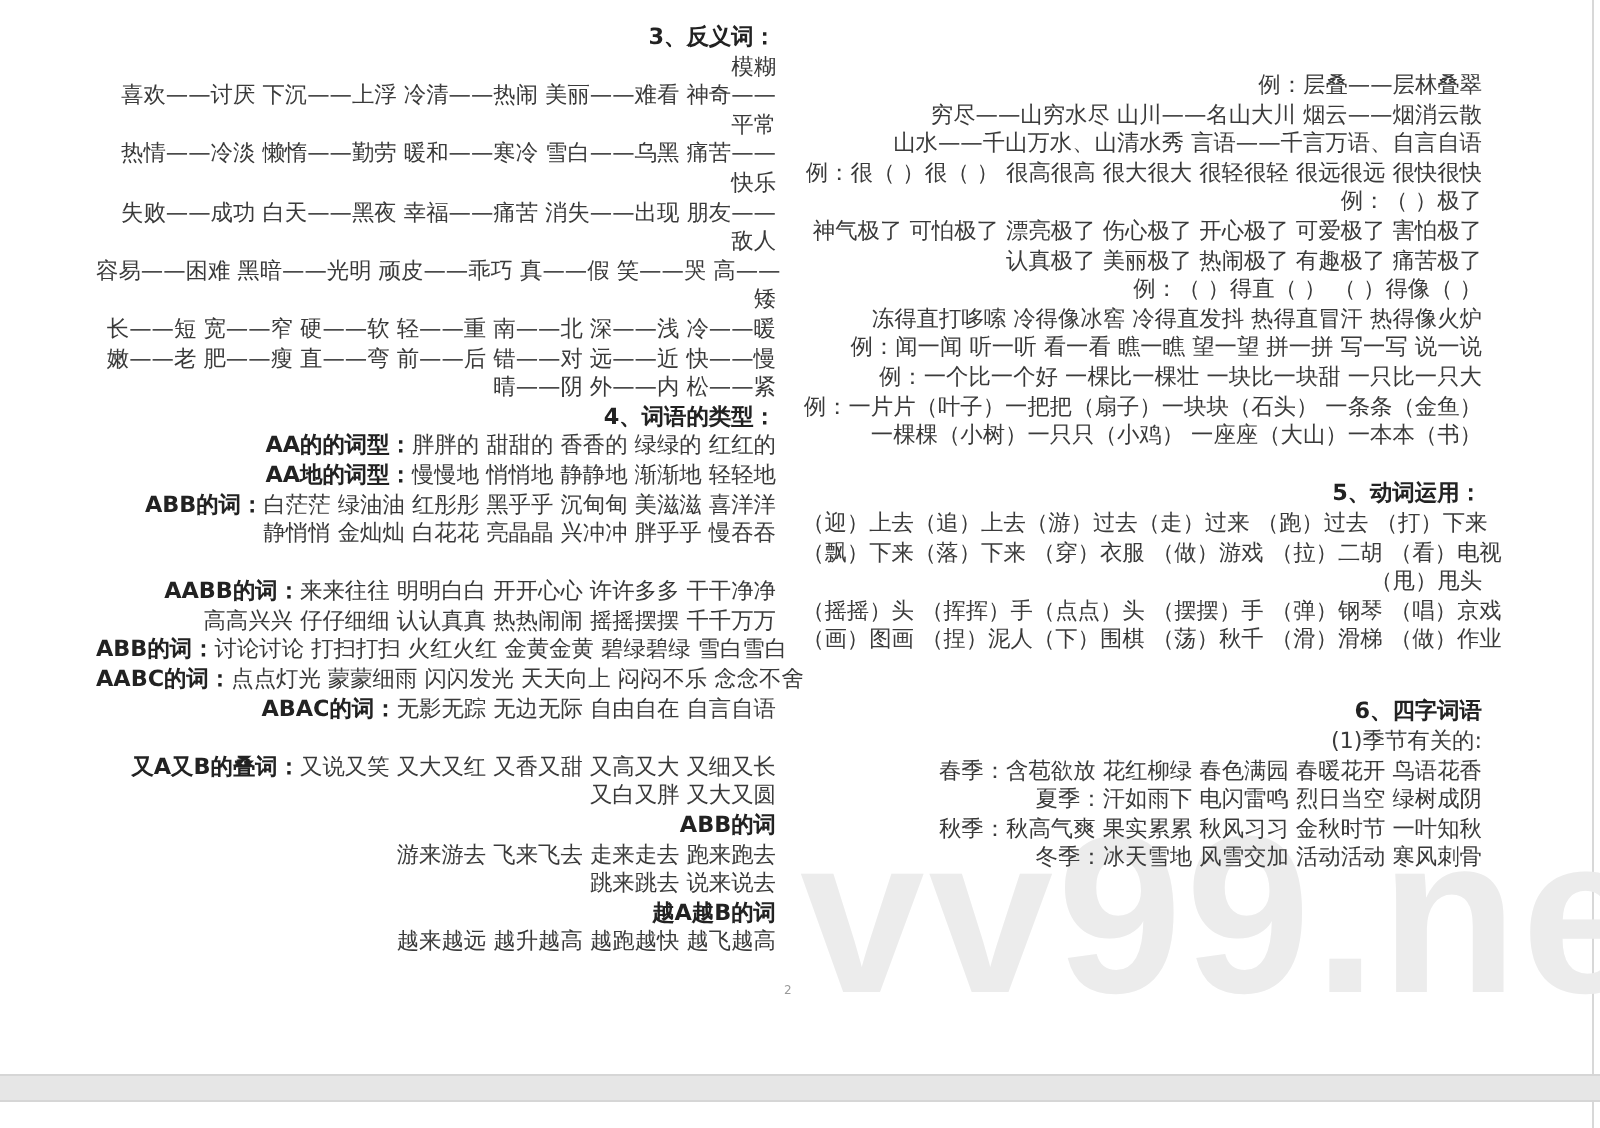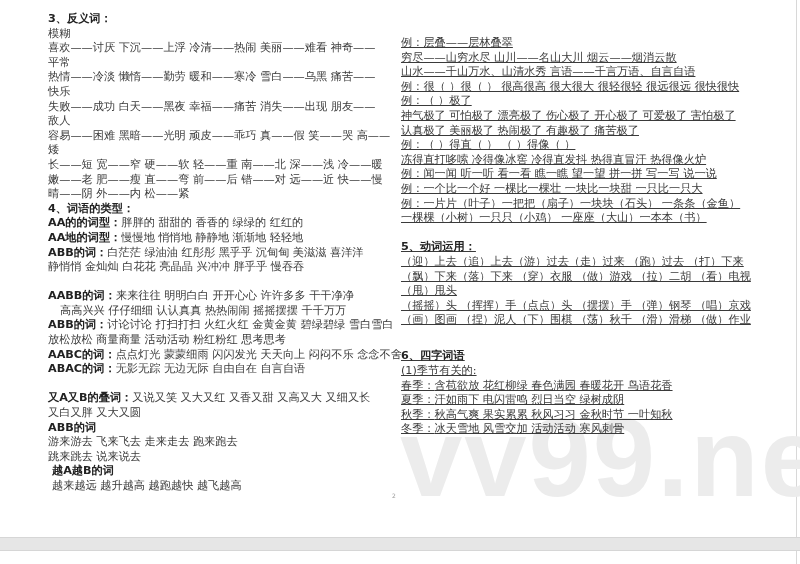--- a/index.html
+++ b/index.html
@@ -8,23 +8,23 @@
       background: #ffffff;
       font-family: "DejaVu Sans", "Liberation Sans", sans-serif;
       color: #3a3a3a;
       position: relative;
     }
     .page {
       position: absolute; left: 0; top: 0; width: 796px; height: 537px;
       background: #ffffff;
       border-right: 1px solid #d8d8d8;
     }
-    .col { position: absolute; top: 12px; font-size: 11.2px; line-height: 14.6px; }
+    .col { position: absolute; top: 12px; font-size: 11.2px; line-height: 14.6px; text-align: right; }
     .col-left { left: 48px; width: 340px; }
-    .col-right { left: 401px; width: 340px; top: 36px; text-decoration: underline; }
+    .col-right { left: 401px; width: 340px; top: 36px; }
     .line { white-space: nowrap; display: block; height: 14.6px; }
     .h { font-weight: bold; color: #222; }
     .lbl { font-weight: bold; color: #222; }
     .gap { height: 14.6px; }
     .gap-sm { height: 7px; }
     .indent { padding-left: 12px; }
     .indent-sm { padding-left: 4px; }
     .watermark {
       position: absolute; left: 400px; top: 402px;
       font-family: "Liberation Sans", sans-serif; font-weight: bold;
@@ -77,21 +77,20 @@
     </span>
     <span class="line">静悄悄   金灿灿  白花花  亮晶晶  兴冲冲    胖乎乎   慢吞吞</span>
     <div class="gap"></div>
     <span class="line">
       <span class="lbl">AABB的词：</span><span>来来往往     明明白白       开开心心     许许多多 干干净净</span>
     </span>
     <span class="line indent">高高兴兴     仔仔细细    认认真真  热热闹闹  摇摇摆摆    千千万万</span>
     <span class="line">
       <span class="lbl">ABB的词：</span><span>讨论讨论  打扫打扫  火红火红  金黄金黄  碧绿碧绿  雪白雪白</span>
     </span>
-    <span class="line">放松放松  商量商量  活动活动  粉红粉红   思考思考</span>
     <span class="line">
       <span class="lbl">AABC的词：</span><span>点点灯光  蒙蒙细雨  闪闪发光  天天向上  闷闷不乐  念念不舍</span>
     </span>
     <span class="line">
       <span class="lbl">ABAC的词：</span><span>无影无踪  无边无际  自由自在  自言自语</span>
     </span>
     <div class="gap"></div>
     <span class="line">
       <span class="lbl">又A又B的叠词：</span><span>又说又笑    又大又红  又香又甜    又高又大    又细又长</span>
     </span>

